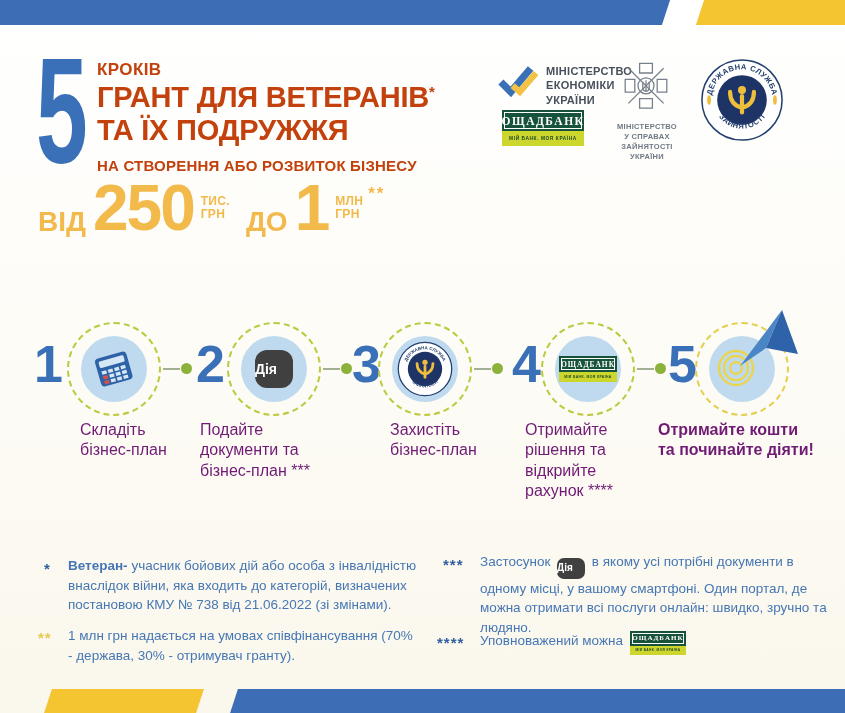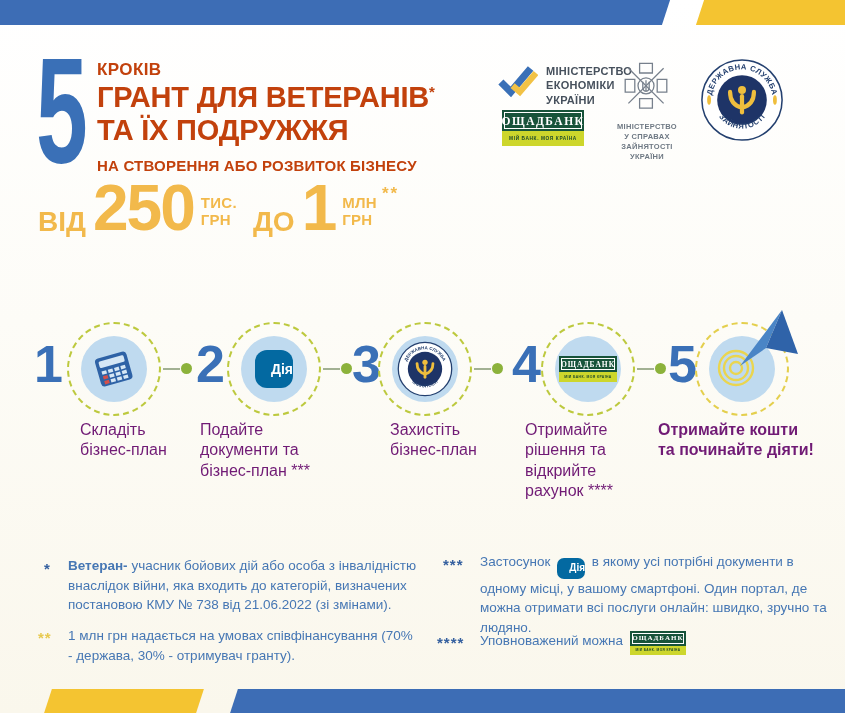--- a/index.html
+++ b/index.html
@@ -21,21 +21,21 @@
   .head { position:absolute; left:97px; top:60px; color:#c2410c; }
   .krokiv { font-size:17px; font-weight:700; letter-spacing:.4px; }
   .t-line { font-size:29px; font-weight:700; line-height:1.06; letter-spacing:-.2px; margin-top:2px; }
   .t-star { font-size:15px; vertical-align:10px; }
   .subtitle { font-size:15px; font-weight:700; margin-top:12px; letter-spacing:.2px; }
   
   .amount { position:absolute; left:38px; top:176px; display:flex; align-items:flex-start;
             color:#F2B94B; font-weight:700; }
   .am-word { font-size:28px; margin-top:30px; }
   .am-big  { font-size:64px; line-height:1; margin:0 7px; letter-spacing:-2px; }
-  .am-unit { margin-top:19px; font-size:15px; line-height:1.1; letter-spacing:.3px; }
+  .am-unit { margin-top:19px; font-size:12px; line-height:1.1; letter-spacing:.3px; }
   .am-to   { margin-left:16px; }
   .am-stars{ font-size:17px; margin:8px 0 0 5px; letter-spacing:2px; }
   
   .logo-econ { position:absolute; left:498px; top:64px; display:flex; gap:8px; align-items:flex-start; }
   .logo-econ .txt { font-size:11px; font-weight:700; color:#46505C; line-height:1.3; letter-spacing:.3px; }
   .osch { display:flex; flex-direction:column; }
   .osch .g { background:#17533A; border:2px solid #17533A; box-shadow:inset 0 0 0 1px #FFF;
              color:#FFF; font-family:"Liberation Serif", serif; font-weight:700;
              display:flex; align-items:center; justify-content:center; }
   .osch .y { background:#CDD62C; color:#1E4A2C; font-weight:700;
@@ -57,22 +57,22 @@
   .step-num { position:absolute; top:338px; font-size:52px; font-weight:700; color:#3A70B7; line-height:1; }
   .circle { position:absolute; top:336px; width:66px; height:66px; border-radius:50%; background:#BFDAEF; }
   .ring { position:absolute; top:322px; width:94px; height:94px; border-radius:50%; border:2px dashed #BDC93E; }
   .ring-y { border-color:#E4CF4D; }
   .connector { position:absolute; top:363px; display:flex; align-items:center; }
   .conn-line { width:17px; height:2px; background:#A2B193; }
   .conn-dot { width:11px; height:11px; border-radius:50%; background:#8CB23B; margin-left:1px; }
   .step-label { position:absolute; top:420px; font-size:16px; font-weight:500;
                 color:#701a75; line-height:1.28; }
   .bold { font-weight:700; }
-  .diia { background:#0369a1; color:#FFF; font-weight:700;
-          display:flex; align-items:center; justify-content:flex-end; }
+  .diia { background:#404040; color:#FFF; font-weight:700;
+          display:flex; align-items:center; justify-content:flex-start; }
   .diia-step { position:absolute; left:255px; top:350px; width:38px; height:38px;
                border-radius:12px; font-size:14px; }
   .diia-inline { display:inline-flex; width:28px; height:21px; border-radius:7px;
                  font-size:10px; vertical-align:-5px; margin:0 3px; }
   .icon-abs { position:absolute; }
   
   .fnm { position:absolute; font-size:15px; font-weight:700; color:#35609F; letter-spacing:1px; }
   .fnm-y { color:#E7C94E; }
   .fnt { position:absolute; font-size:13.5px; color:#4677B4; line-height:1.45; }
   .fn4-row { display:flex; align-items:flex-start; gap:7px; }

